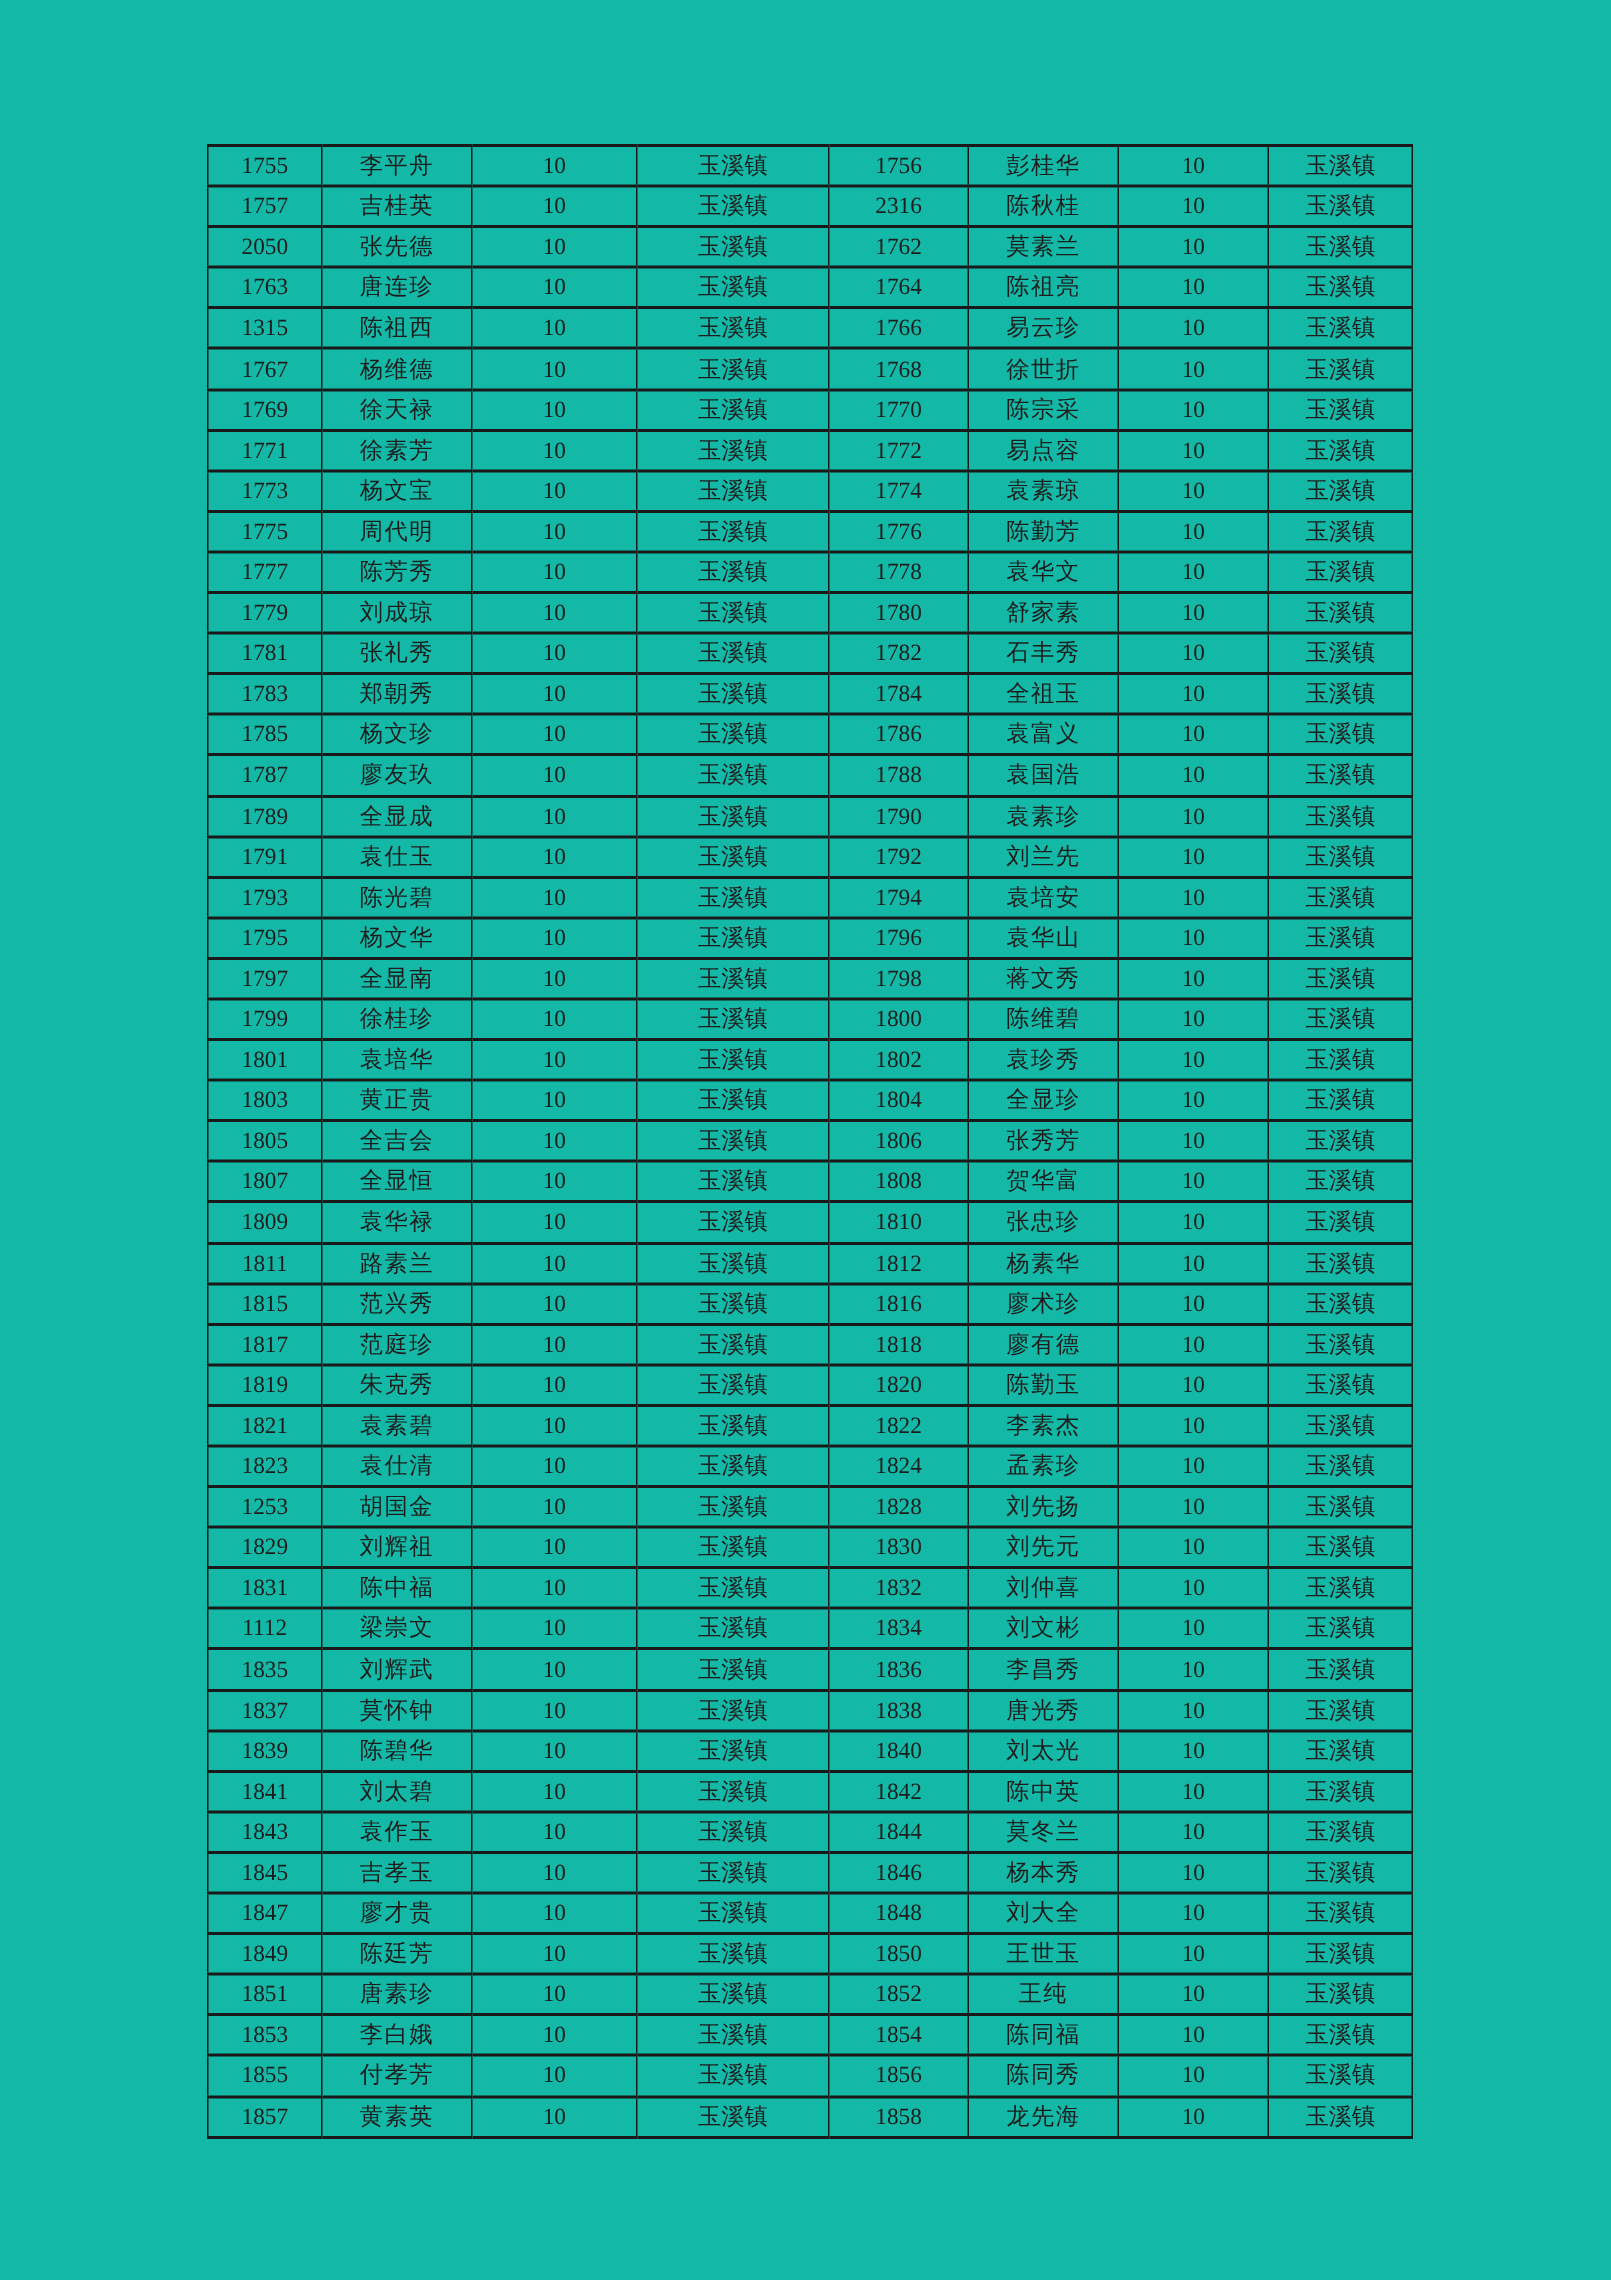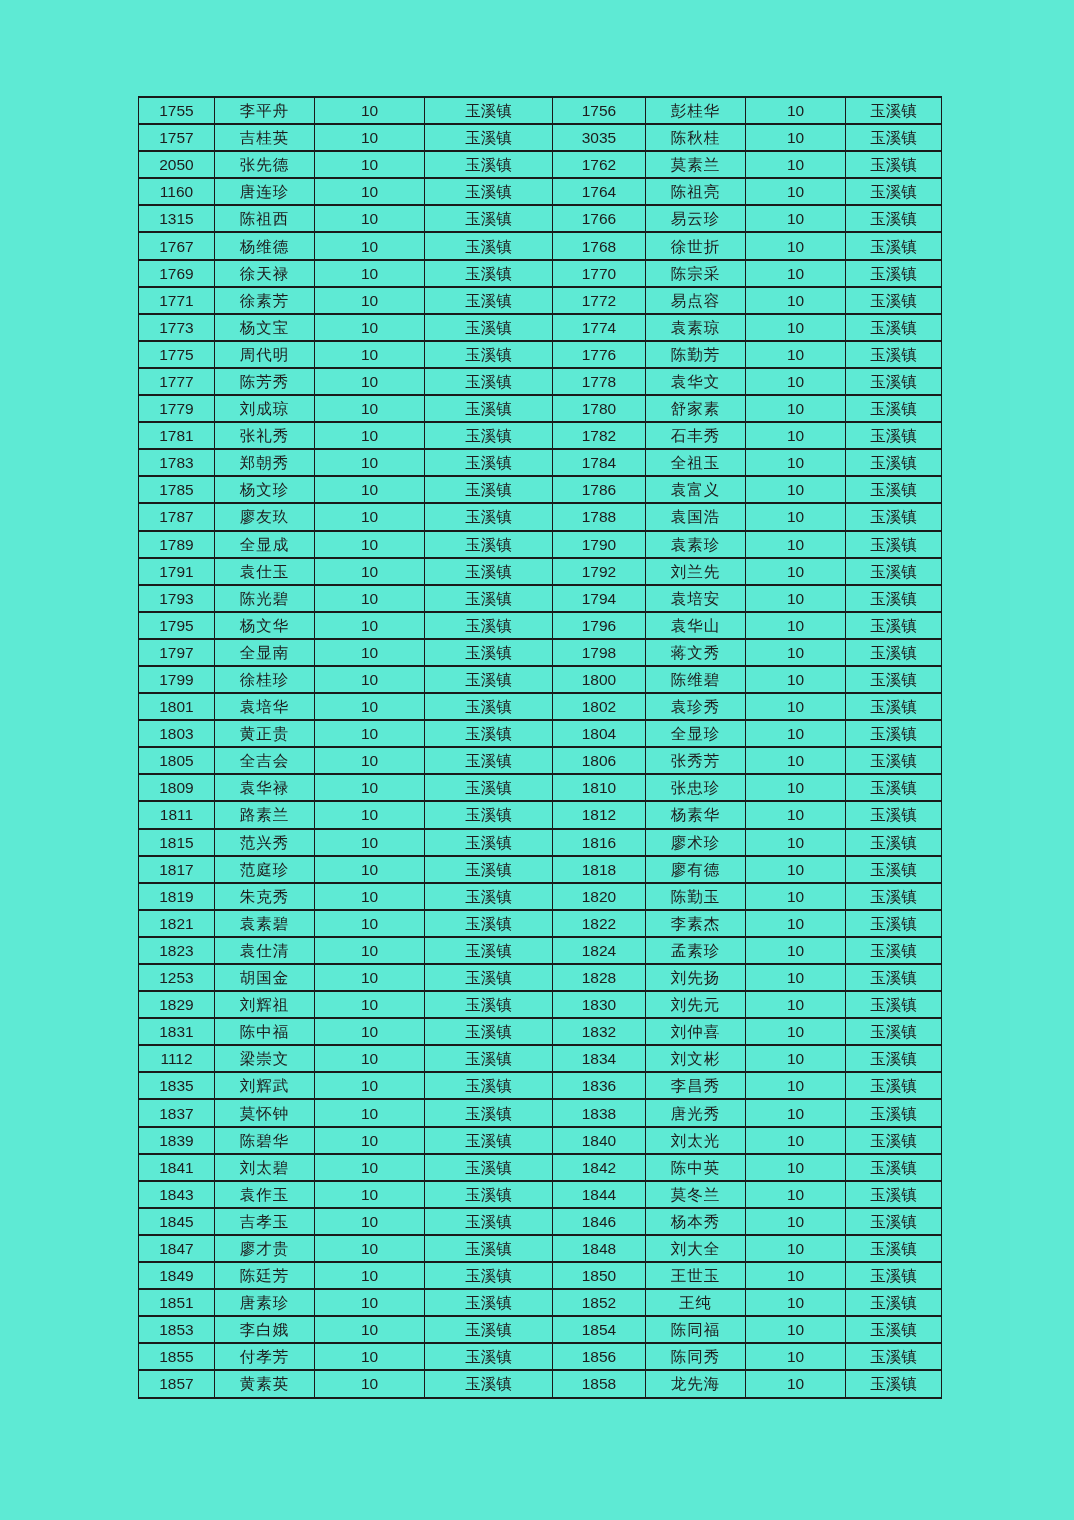--- a/index.html
+++ b/index.html
@@ -4,22 +4,22 @@
 <style>
   html, body {
     margin: 0;
     padding: 0;
     background: #ffffff;
   }
   .page {
     position: relative;
     width: 1074px;
     height: 1520px;
-    background: #5eead4;
-    font-family: Liberation Sans, sans-serif;
+    background: #14b8a6;
+    font-family: Liberation Serif, serif;
   }
   table.roster {
     position: absolute;
     left: 138px;
     top: 96px;
     width: 803px;
     border-collapse: collapse;
     table-layout: fixed;
   }
   table.roster td {
@@ -73,37 +73,37 @@
           <td>1756</td>
           <td class="name">彭桂华</td>
           <td>10</td>
           <td>玉溪镇</td>
         </tr>
         <tr>
           <td>1757</td>
           <td class="name">吉桂英</td>
           <td>10</td>
           <td>玉溪镇</td>
-          <td>3035</td>
+          <td>2316</td>
           <td class="name">陈秋桂</td>
           <td>10</td>
           <td>玉溪镇</td>
         </tr>
         <tr>
           <td>2050</td>
           <td class="name">张先德</td>
           <td>10</td>
           <td>玉溪镇</td>
           <td>1762</td>
           <td class="name">莫素兰</td>
           <td>10</td>
           <td>玉溪镇</td>
         </tr>
         <tr>
-          <td>1160</td>
+          <td>1763</td>
           <td class="name">唐连珍</td>
           <td>10</td>
           <td>玉溪镇</td>
           <td>1764</td>
           <td class="name">陈祖亮</td>
           <td>10</td>
           <td>玉溪镇</td>
         </tr>
         <tr>
           <td>1315</td>
@@ -305,20 +305,30 @@
           <td>10</td>
           <td>玉溪镇</td>
         </tr>
         <tr>
           <td>1805</td>
           <td class="name">全吉会</td>
           <td>10</td>
           <td>玉溪镇</td>
           <td>1806</td>
           <td class="name">张秀芳</td>
+          <td>10</td>
+          <td>玉溪镇</td>
+        </tr>
+        <tr>
+          <td>1807</td>
+          <td class="name">全显恒</td>
+          <td>10</td>
+          <td>玉溪镇</td>
+          <td>1808</td>
+          <td class="name">贺华富</td>
           <td>10</td>
           <td>玉溪镇</td>
         </tr>
         <tr>
           <td>1809</td>
           <td class="name">袁华禄</td>
           <td>10</td>
           <td>玉溪镇</td>
           <td>1810</td>
           <td class="name">张忠珍</td>

